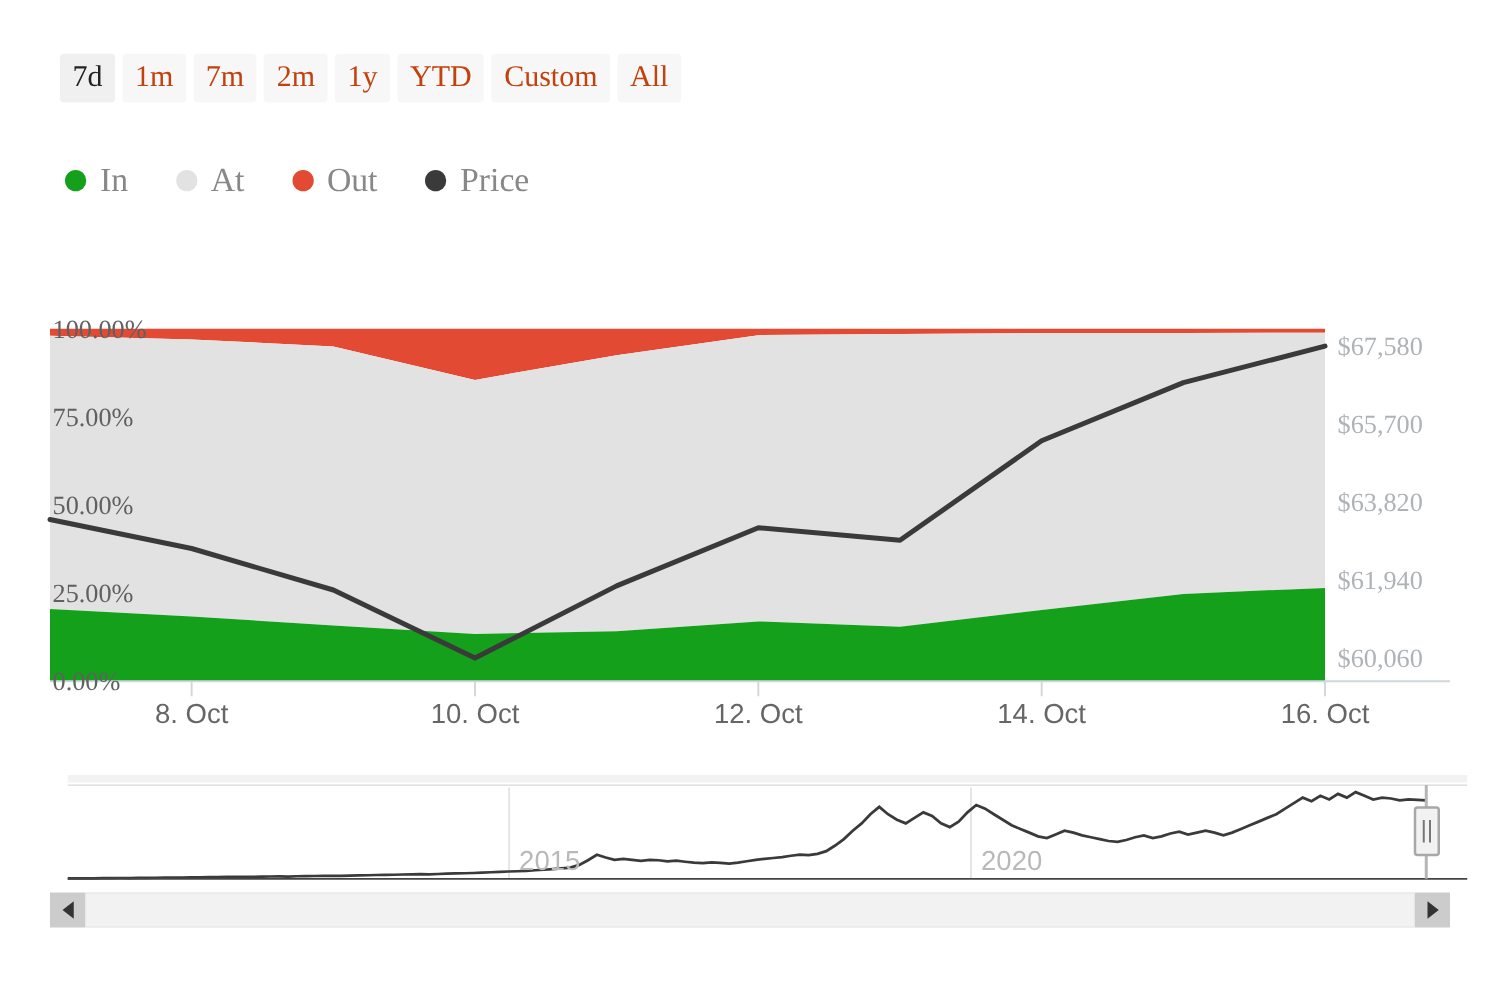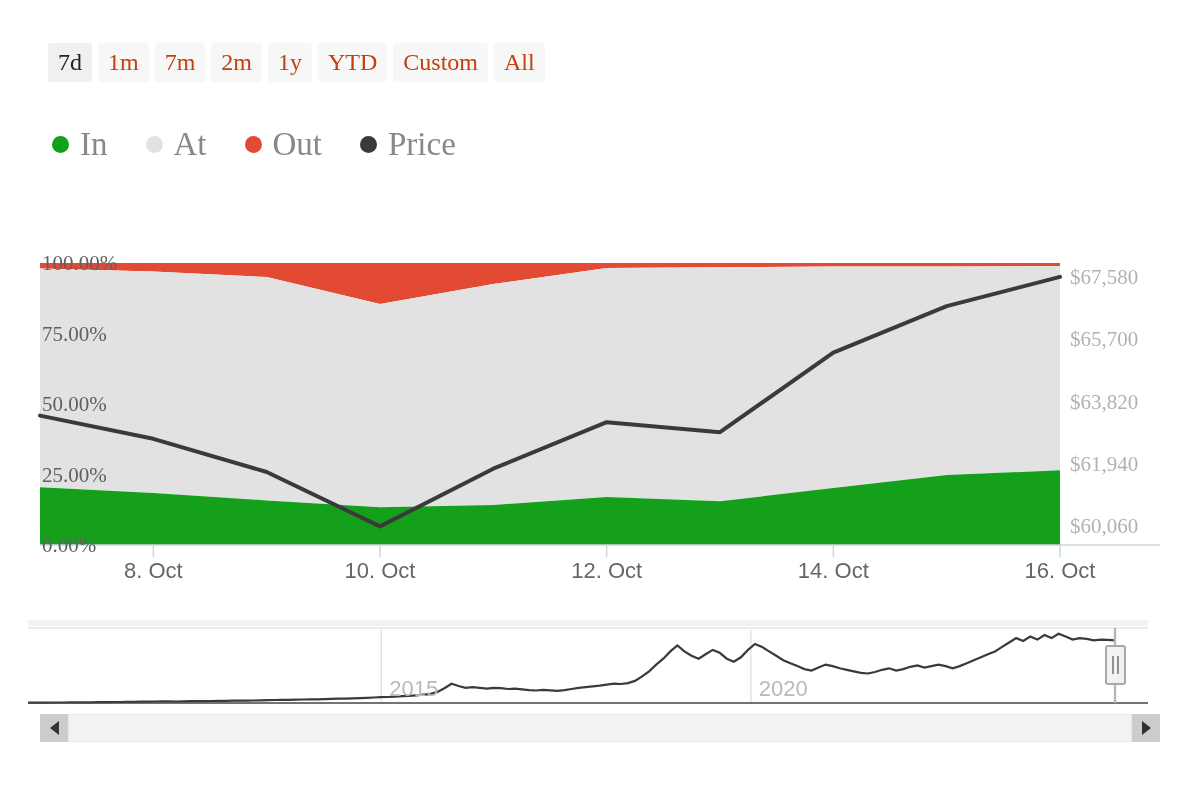--- a/index.html
+++ b/index.html
@@ -33,21 +33,21 @@
 
   
   #legend {
     position: absolute; left: 52px; top: 131px;
     display: flex; align-items: center; gap: 38px;
   }
   .legend-item { display: flex; align-items: center; gap: 11px; cursor: pointer; }
   .legend-dot { width: 17px; height: 17px; border-radius: 50%; display: block; }
   .legend-label {
     font-family: "Liberation Serif", serif;
-    font-size: 33px;
+    font-size: 27px;
     line-height: 27px;
     color: #888888;
   }
 
   
   #chart-area { position: absolute; left: 0; top: 230px; width: 1200px; height: 370px; }
   #chart-svg { display: block; }
 
   .axis-label-y {
     font-family: "Liberation Serif", serif;
@@ -60,21 +60,21 @@
     fill: #aeb3b8;
   }
   .axis-label-x {
     font-family: "Liberation Sans Narrow", "Liberation Sans", sans-serif;
     font-size: 22px;
     fill: #666666;
     text-anchor: middle;
   }
 
   
-  #navigator { position: absolute; left: 28px; top: 620px; width: 1120px; height: 92px; }
+  #navigator { position: absolute; left: 54px; top: 620px; width: 1120px; height: 92px; }
   .nav-year-label {
     font-family: "Liberation Sans Narrow", "Liberation Sans", sans-serif;
     font-size: 22px;
     fill: #b9b9b9;
   }
 
   
   #scrollbar {
     position: absolute; left: 40px; top: 714px; width: 1120px; height: 28px;
     display: flex; align-items: stretch;

